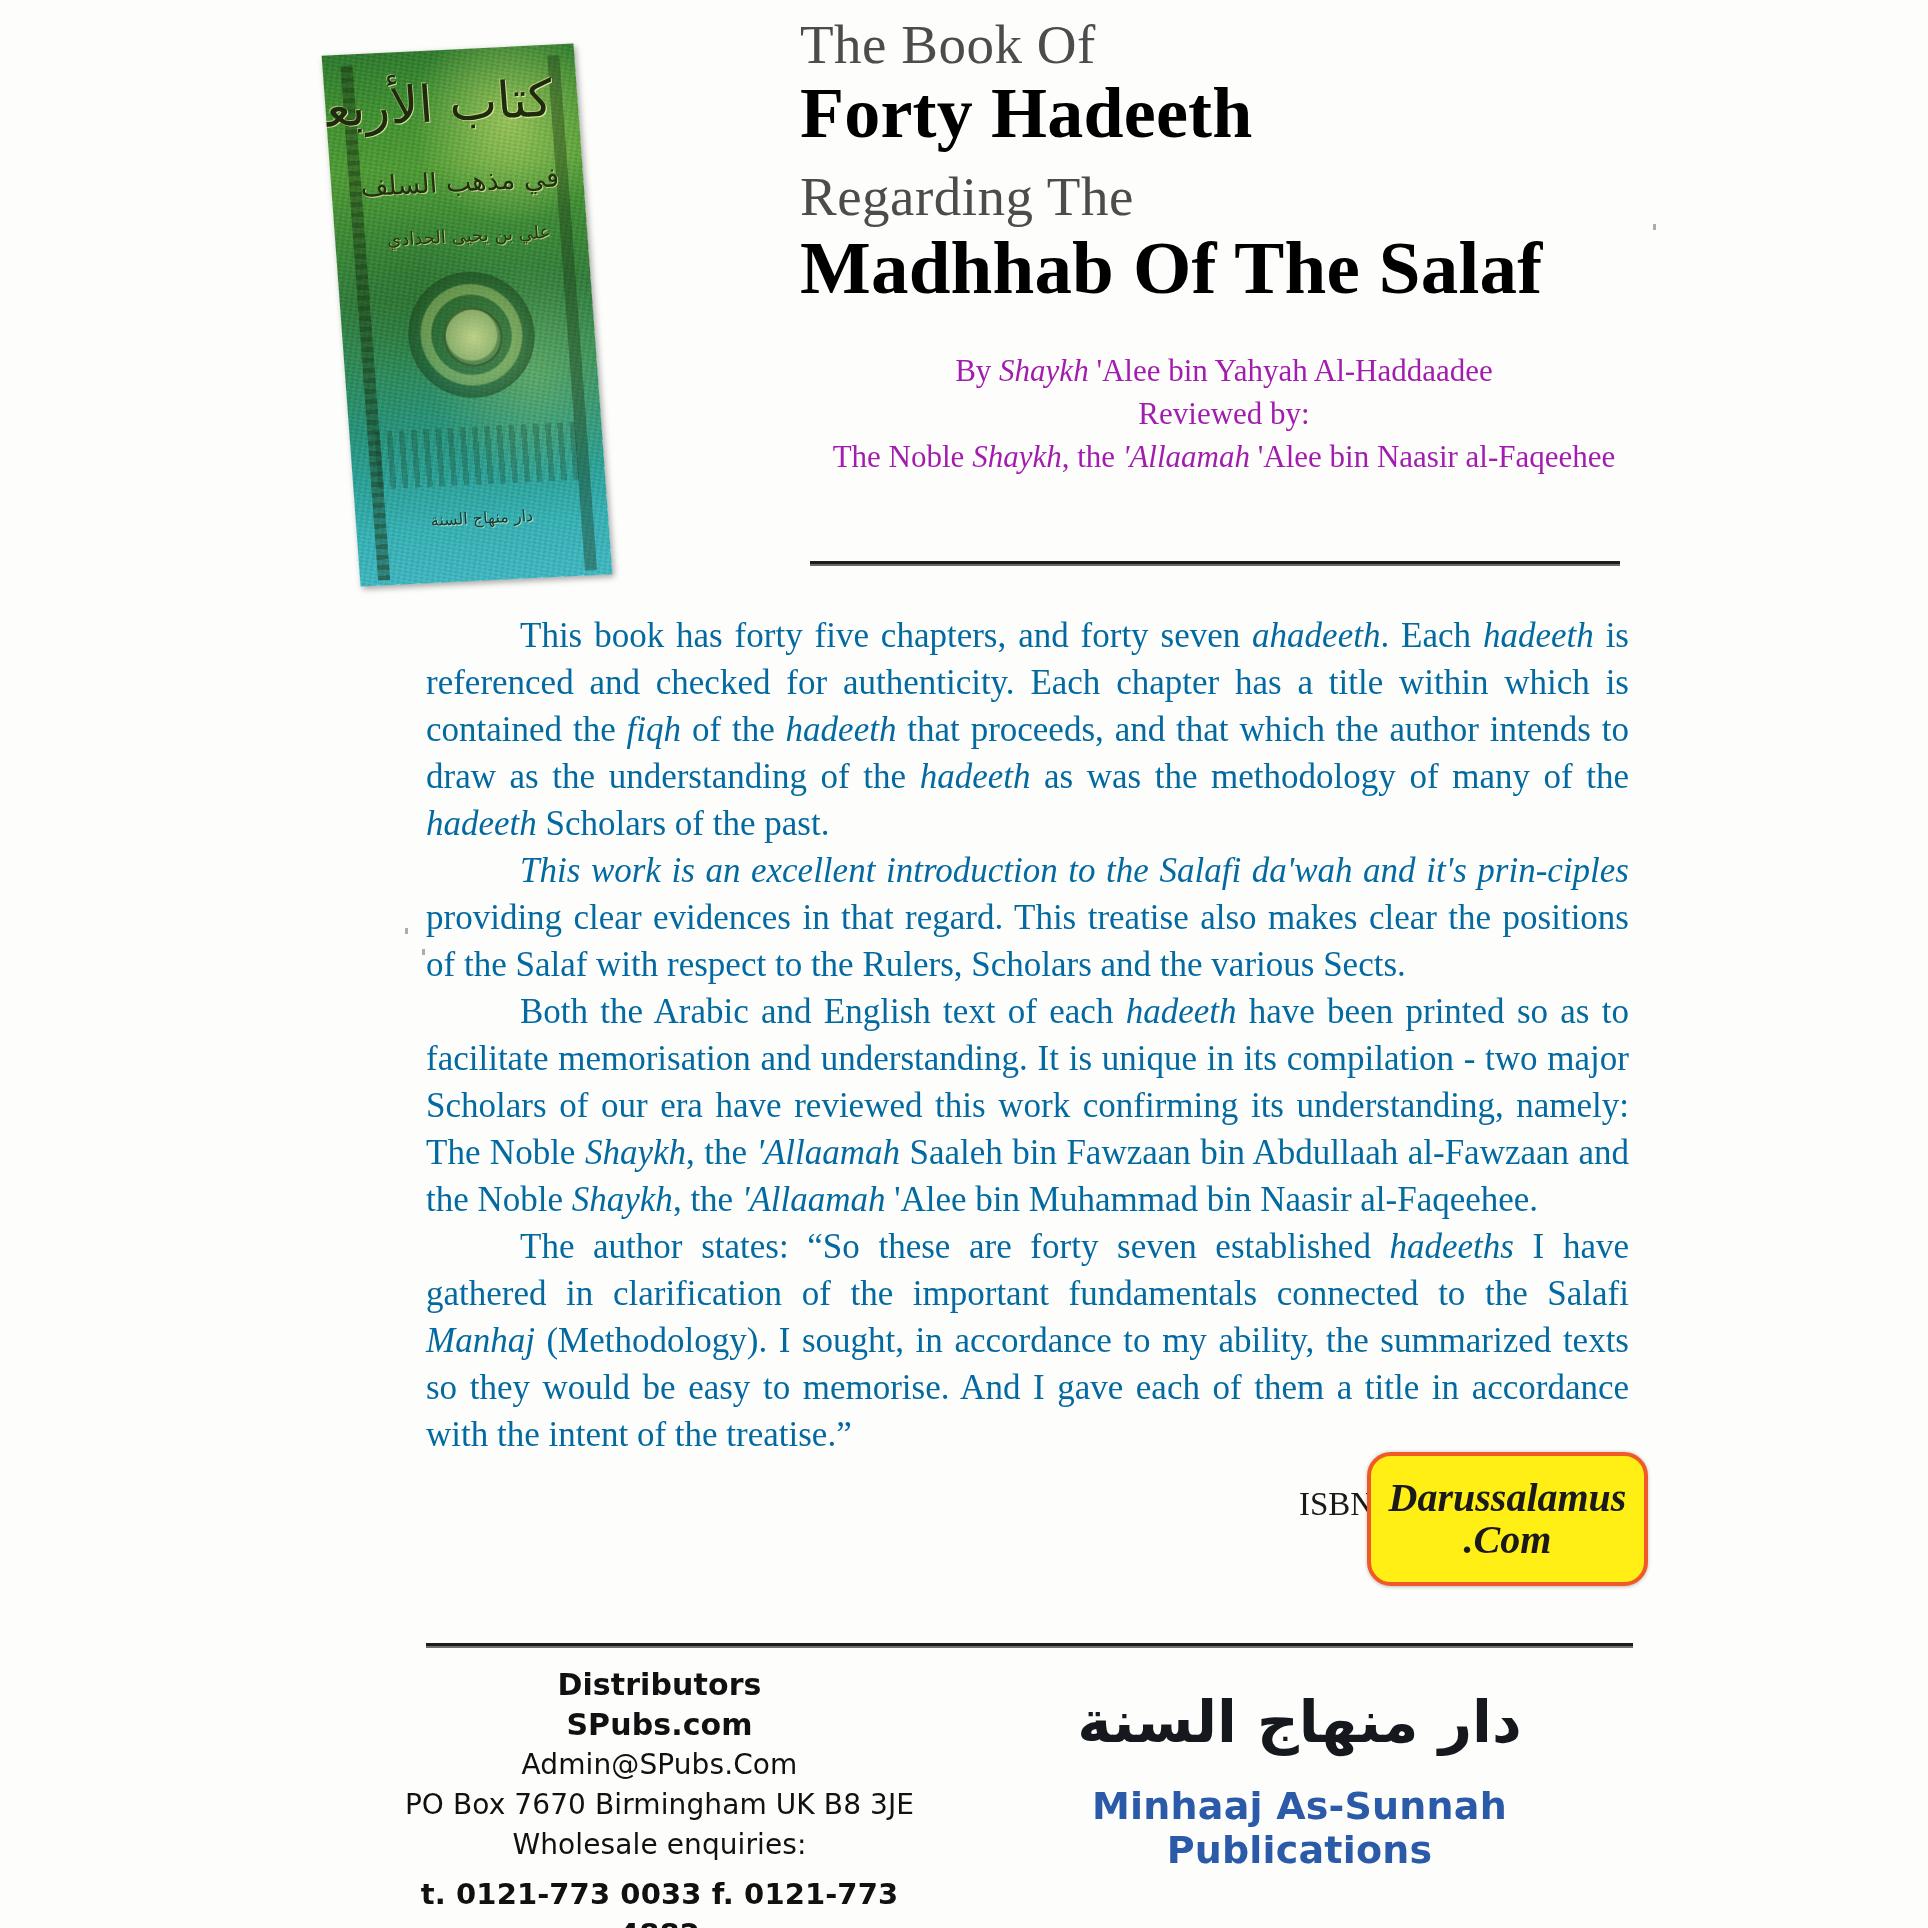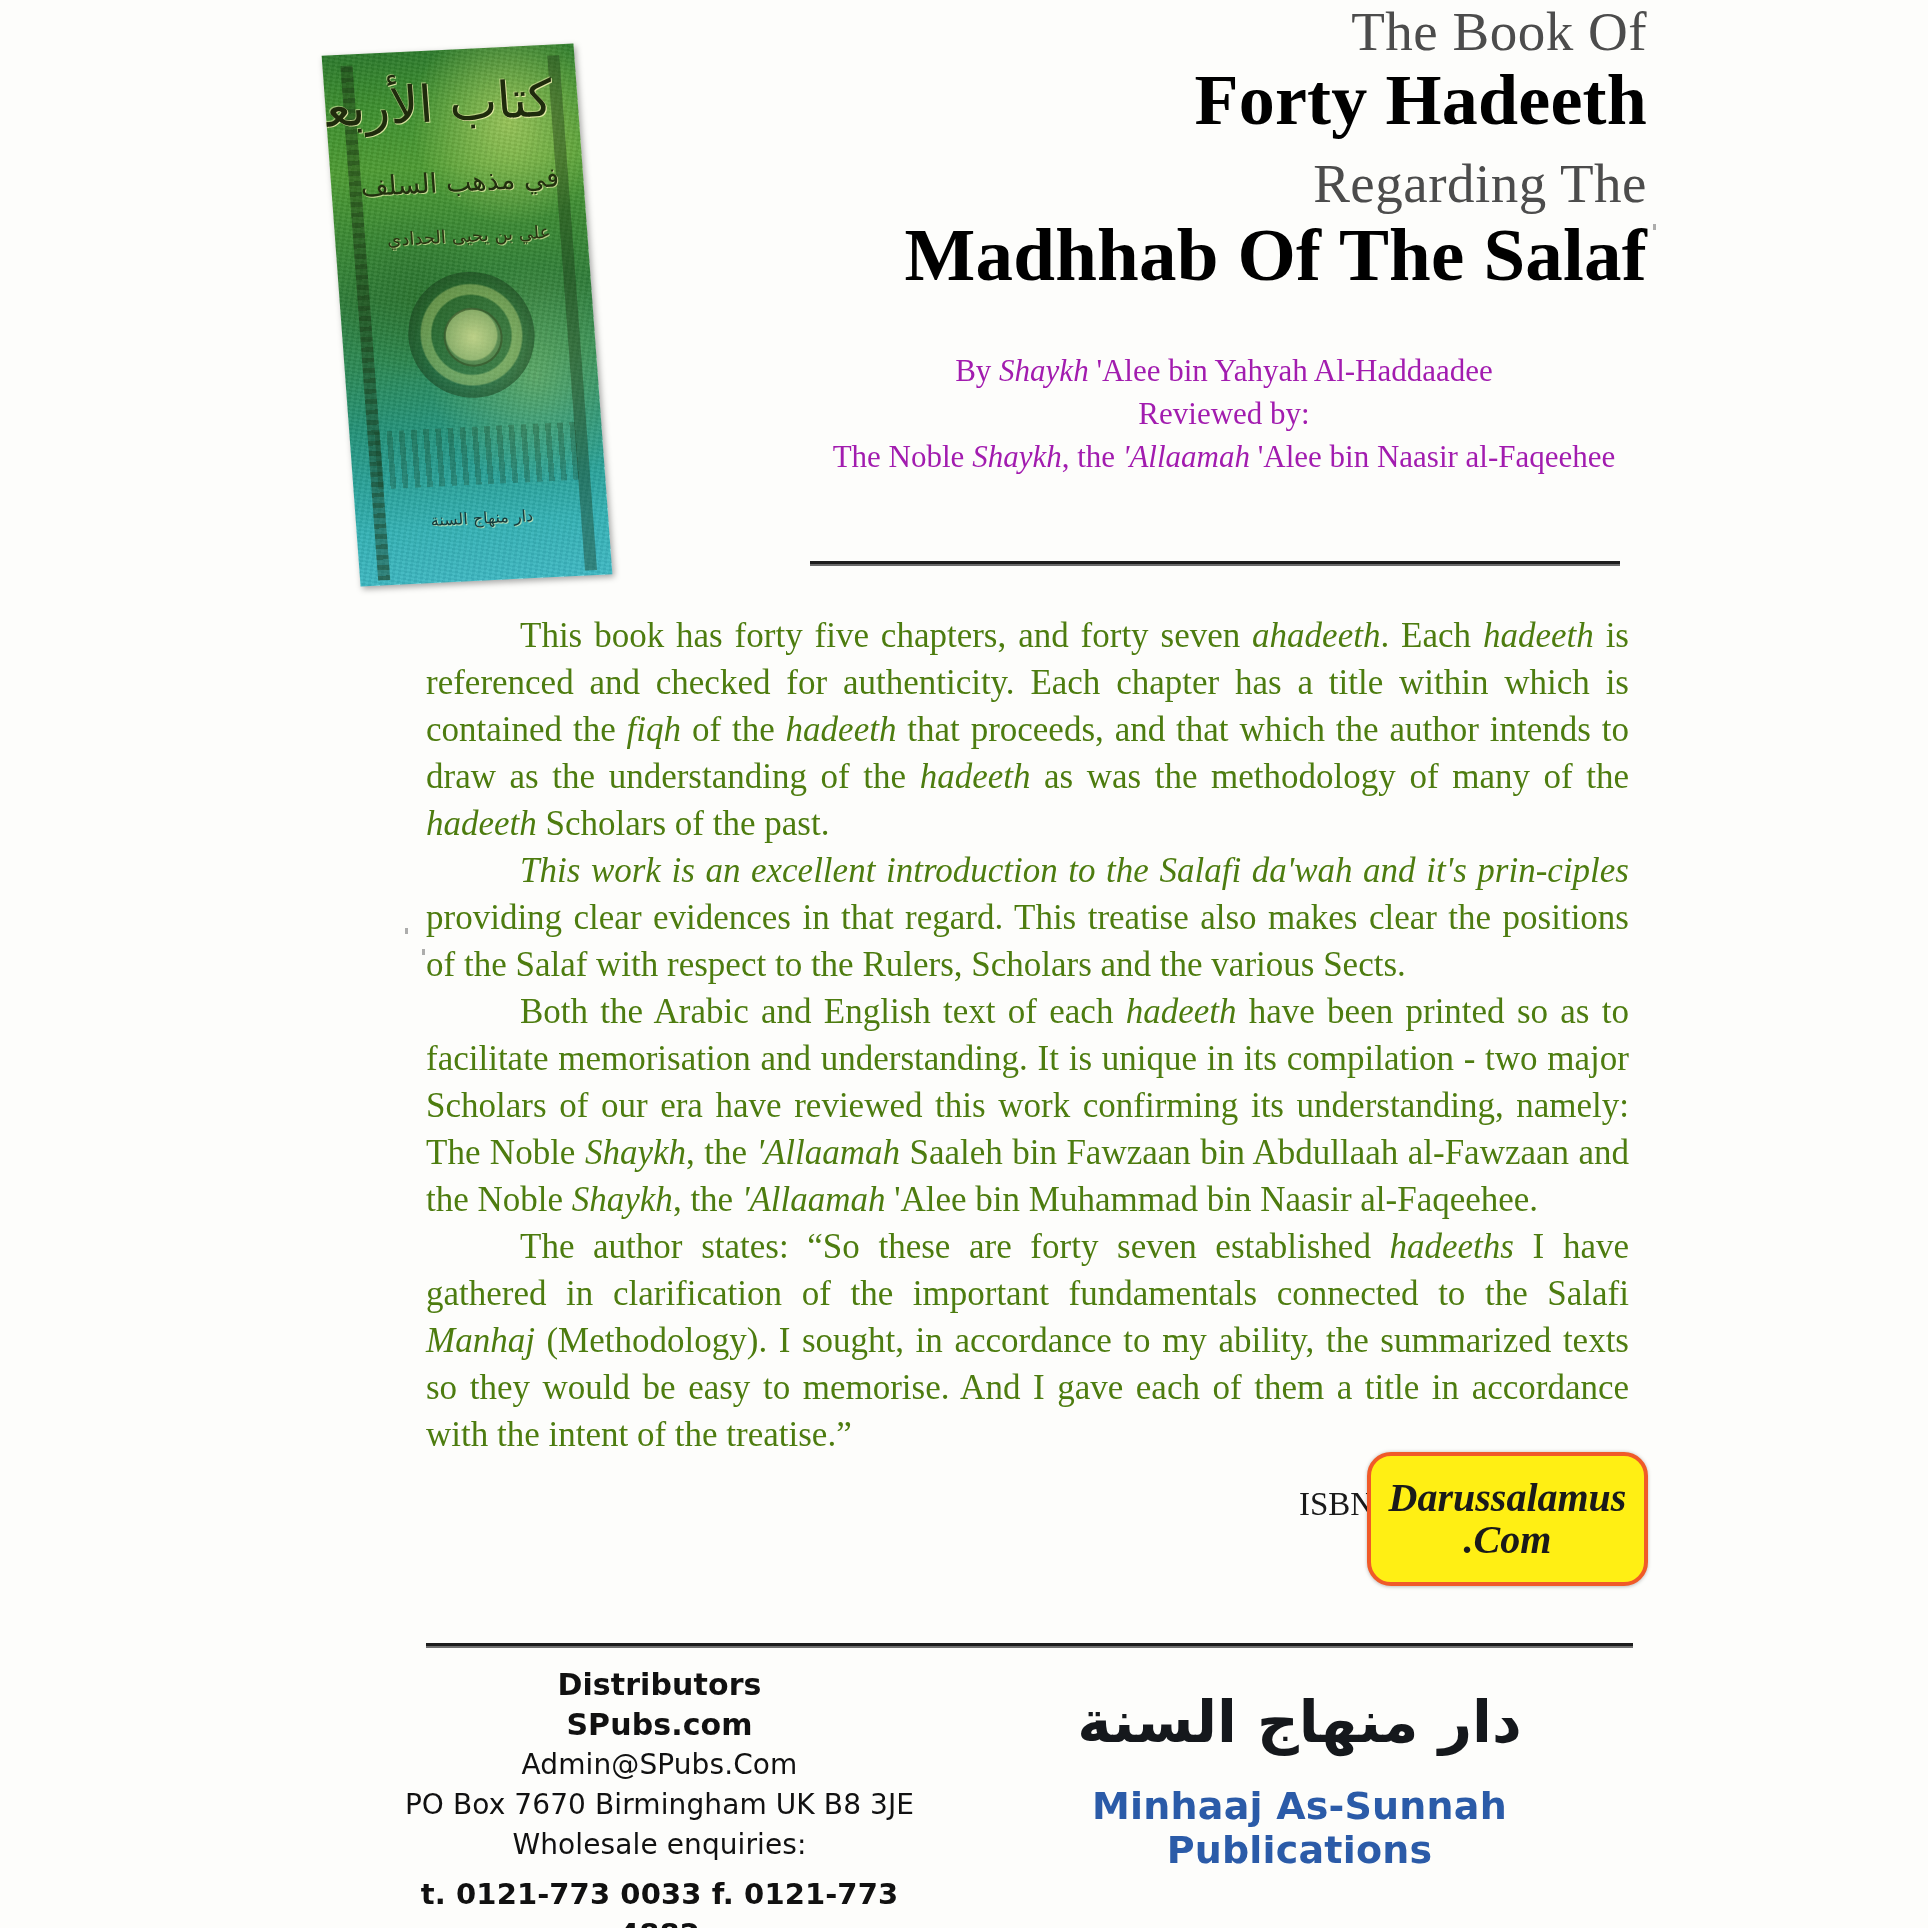--- a/index.html
+++ b/index.html
@@ -160,23 +160,23 @@
     bottom: 18%;
     height: 11%;
     background-image: repeating-linear-gradient(90deg, rgba(20,45,15,0.28) 0 5.6px, rgba(0,0,0,0) 5.6px 12.2px);
     opacity: .85;
   }
 
   
   .title-block {
     position: absolute;
     left: 800px;
-    top: 3px;
+    top: 16px;
     width: 847px;
-    text-align: right;
+    text-align: left;
   }
   .t-small {
     font-family: "Liberation Serif", serif;
     font-size: 55px;
     color: #4c4c4c;
     line-height: 1.06;
     letter-spacing: 0.5px;
   }
   .t-big {
     font-family: "Liberation Serif", serif;
@@ -213,21 +213,21 @@
 
   
   .body-text {
     position: absolute;
     left: 426px;
     top: 612px;
     width: 1203px;
     font-family: "Liberation Serif", serif;
     font-size: 35px;
     line-height: 47px;
-    color: #4d7c0f;
+    color: #0369a1;
     text-align: justify;
   }
   .body-text p {
     margin: 0;
     text-indent: 94px;
   }
   .body-text i { font-style: italic; }
 
   
   .isbn {

